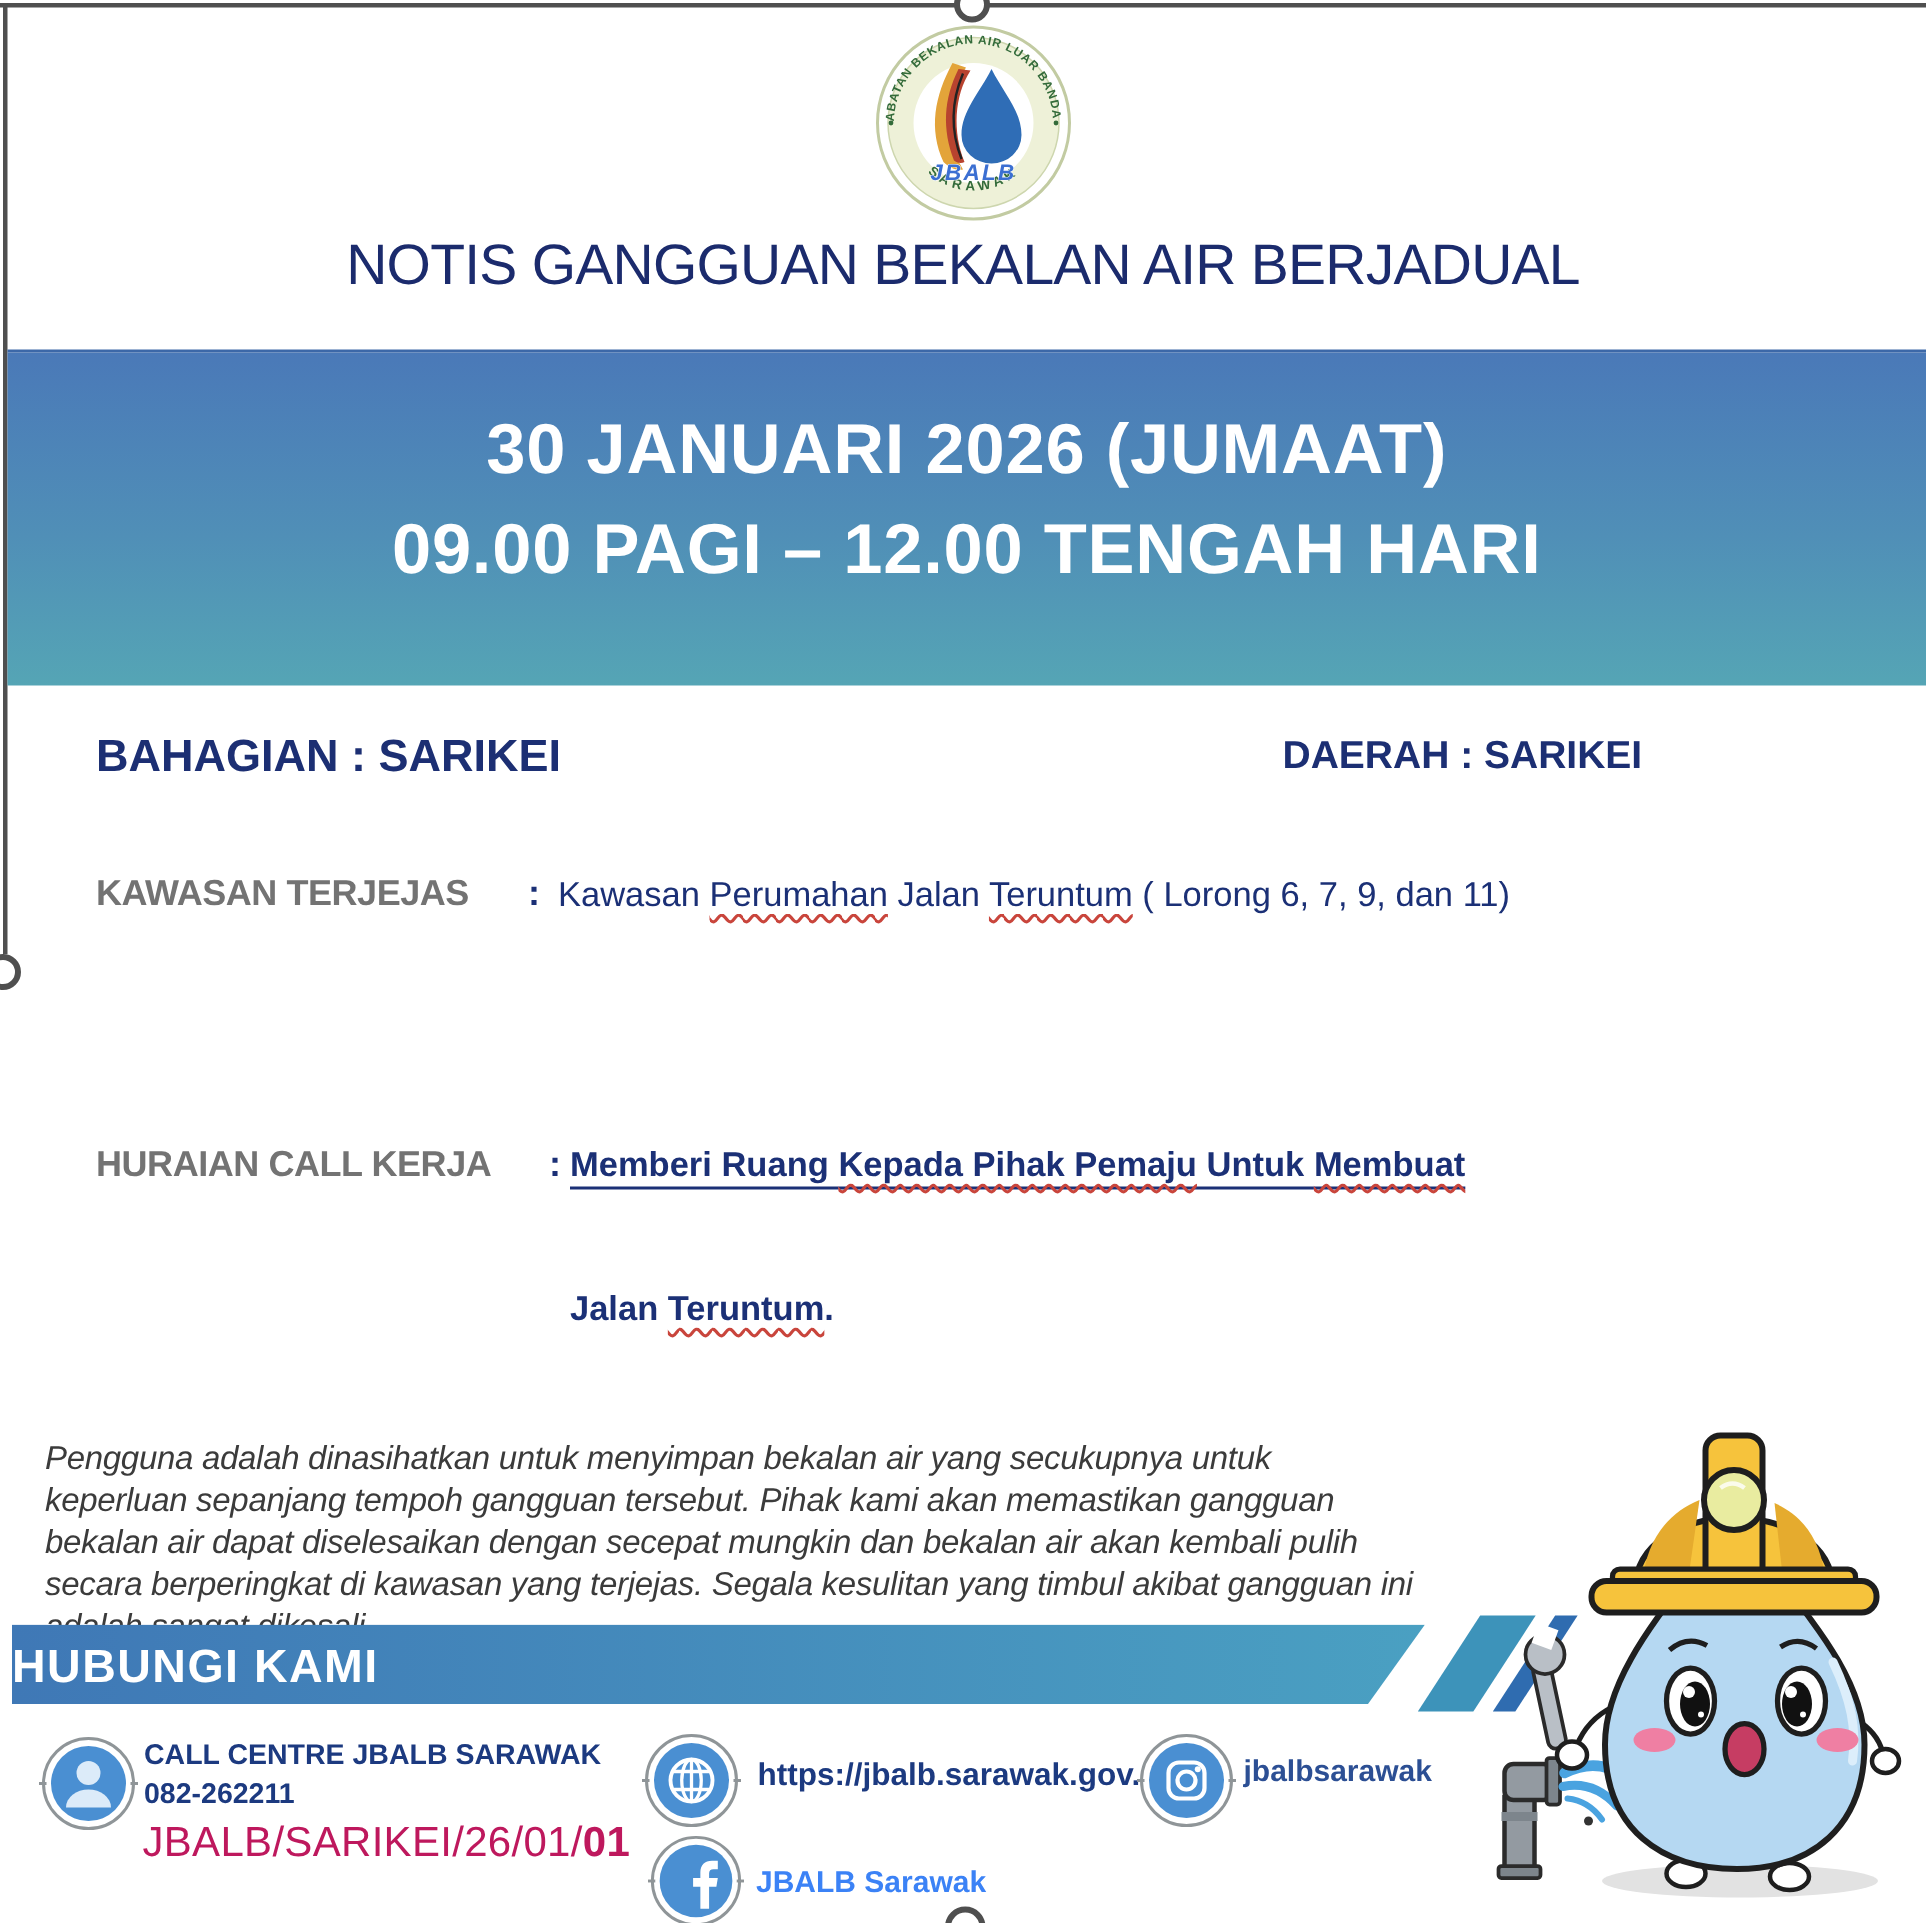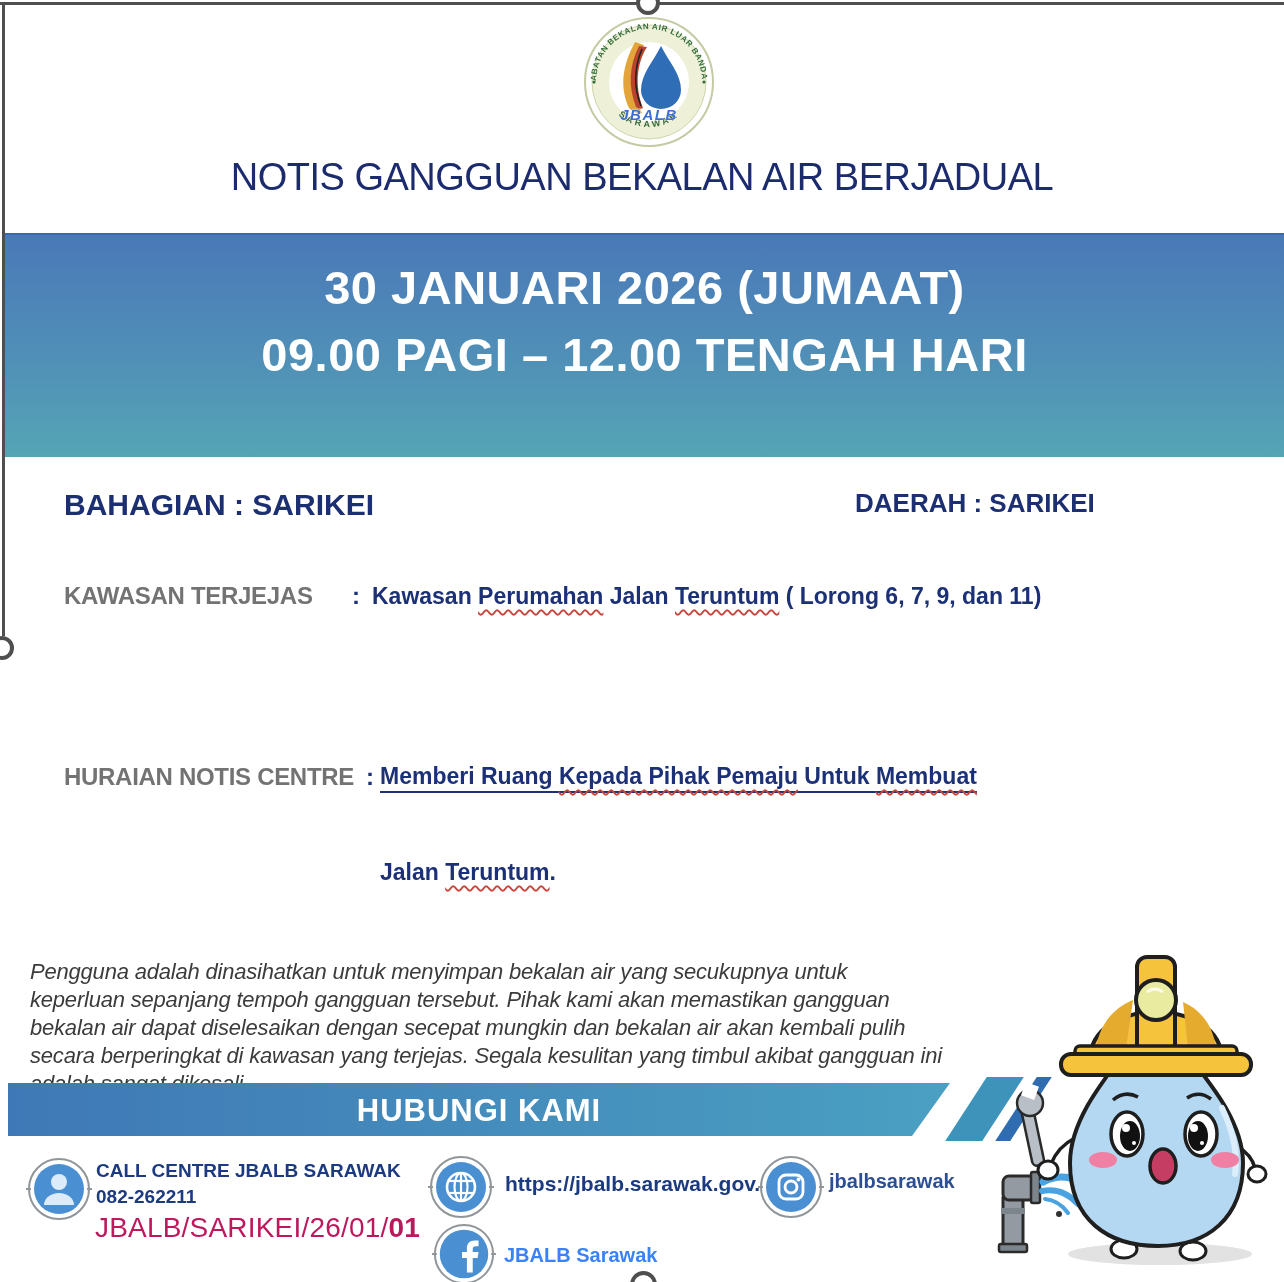--- a/index.html
+++ b/index.html
@@ -14,48 +14,48 @@
   .h-leftm{left:-10px;top:636px;}
   .h-botc{left:630px;top:1271px;width:27px;height:27px;}
 
   .logo{position:absolute;left:583px;top:14px;width:132px;height:136px;}
   .title{position:absolute;top:156px;left:0;right:0;text-align:center;font-size:38px;
          font-weight:normal;color:#1b2b6d;letter-spacing:-0.5px;}
 
   .schedule{position:absolute;top:233px;left:5px;right:0;height:222px;text-align:center;color:#fff;
             background:linear-gradient(180deg,#4a79b8 0%,#508fb7 55%,#55a5b5 100%);
             border-top:2px solid #3c68a8;}
-  .schedule .l1{padding-top:25px;font-size:47px;font-weight:bold;letter-spacing:0.5px;}
+  .schedule .l1{padding-top:36px;font-size:47px;font-weight:bold;letter-spacing:0.5px;}
   .schedule .l2{padding-top:12px;font-size:47px;font-weight:bold;letter-spacing:0.5px;}
 
   .bahagian{position:absolute;top:488px;left:64px;font-size:30px;font-weight:bold;color:#1c2f73;}
   .daerah{position:absolute;top:488px;left:855px;font-size:26px;font-weight:bold;color:#1c2f73;}
 
   .sec-label{position:absolute;font-size:24px;font-weight:bold;color:#737373;letter-spacing:-0.3px;}
   .sec-colon{position:absolute;font-size:24px;font-weight:bold;color:#1b3076;}
-  .sec-value{position:absolute;font-size:23px;font-weight:bold;color:#1b3076;}
+  .sec-value{position:absolute;font-size:23px;font-weight:normal;color:#1b3076;}
   .k-label{left:64px;top:582px;}
   .k-colon{left:352px;top:582px;}
   .k-value{left:372px;top:583px;}
   .h-label{left:64px;top:763px;}
   .h-colon{left:366px;top:763px;}
   .h-line{position:absolute;left:380px;font-size:23px;font-weight:bold;color:#1b3076;}
   .h-l1{top:763px;}.h-l2{top:811px;}.h-l3{top:859px;}
   .u{text-decoration:underline;text-decoration-thickness:2px;text-underline-offset:7px;
      text-decoration-color:#1b3076;}
   .misspell{text-decoration:underline wavy #c9453c;text-decoration-thickness:1.5px;
             text-underline-offset:5px;}
 
   .advisory{position:absolute;left:30px;top:958px;width:912px;font-size:22px;font-style:italic;
             color:#3b3b3b;line-height:28px;letter-spacing:-0.2px;}
 
   .contact-bar{position:absolute;top:1083px;left:8px;width:942px;height:53px;color:#fff;
                background:linear-gradient(90deg,#3f78b6 0%,#4aa0c2 100%);
                clip-path:polygon(0 0,100% 0,calc(100% - 38px) 100%,0 100%);
-               font-size:31px;font-weight:bold;text-align:center;line-height:55px;letter-spacing:1px;}
+               font-size:31px;font-weight:bold;line-height:55px;letter-spacing:1px;}
   .stripe{position:absolute;top:1077px;height:64px;}
   .stripe1{left:966px;width:37px;background:#3d93ba;transform:skewX(-33deg);}
   .stripe2{left:1016px;width:15px;background:#2f6cb0;transform:skewX(-33deg);}
 
   .badge{position:absolute;width:66px;height:66px;}
   .badge svg{display:block;}
   .bg-avatar{left:26px;top:1156px;}
   .bg-globe{left:428px;top:1154px;}
   .bg-insta{left:758px;top:1154px;}
   .bg-fb{left:432px;top:1222px;width:64px;height:64px;}
@@ -111,21 +111,21 @@
     <div class="l2">09.00 PAGI – 12.00 TENGAH HARI</div>
   </div>
 
   <div class="bahagian">BAHAGIAN : SARIKEI</div>
   <div class="daerah">DAERAH : SARIKEI</div>
 
   <div class="sec-label k-label">KAWASAN TERJEJAS</div>
   <div class="sec-colon k-colon">:</div>
   <div class="sec-value k-value"><span>Kawasan </span><span class="misspell">Perumahan</span><span> Jalan </span><span class="misspell">Teruntum</span><span> ( Lorong 6, 7, 9, dan 11)</span></div>
 
-  <div class="sec-label h-label">HURAIAN NOTIS CENTRE</div>
+  <div class="sec-label h-label">HURAIAN CALL KERJA</div>
   <div class="sec-colon h-colon">:</div>
   <div class="h-line h-l1 u"><span>Memberi Ruang </span><span class="misspell">Kepada Pihak Pemaju</span><span> Untuk </span><span class="misspell">Membuat</span><span> </span></div>
   <div class="h-line h-l3"><span>Jalan </span><span class="misspell">Teruntum</span><span>.</span></div>
 
   <div class="advisory">Pengguna adalah dinasihatkan untuk menyimpan bekalan air yang secukupnya untuk keperluan sepanjang tempoh gangguan tersebut. Pihak kami akan memastikan gangguan bekalan air dapat diselesaikan dengan secepat mungkin dan bekalan air akan kembali pulih secara berperingkat di kawasan yang terjejas. Segala kesulitan yang timbul akibat gangguan ini adalah sangat dikesali.</div>
 
   <div class="contact-bar">HUBUNGI KAMI</div>
   <div class="stripe stripe1"></div>
   <div class="stripe stripe2"></div>
 

